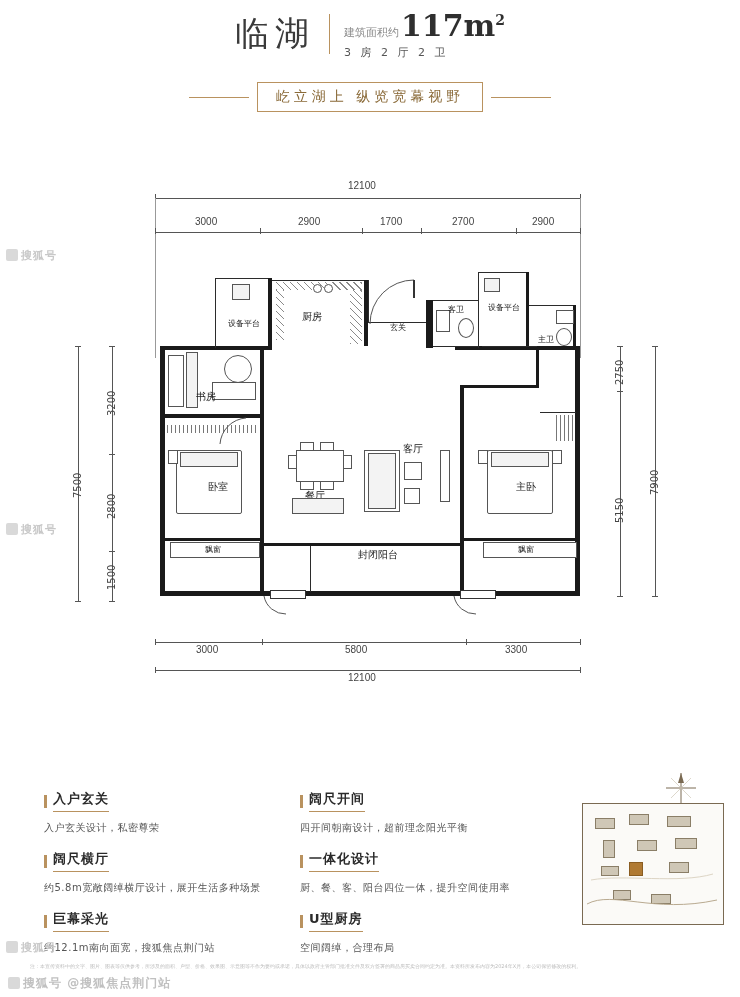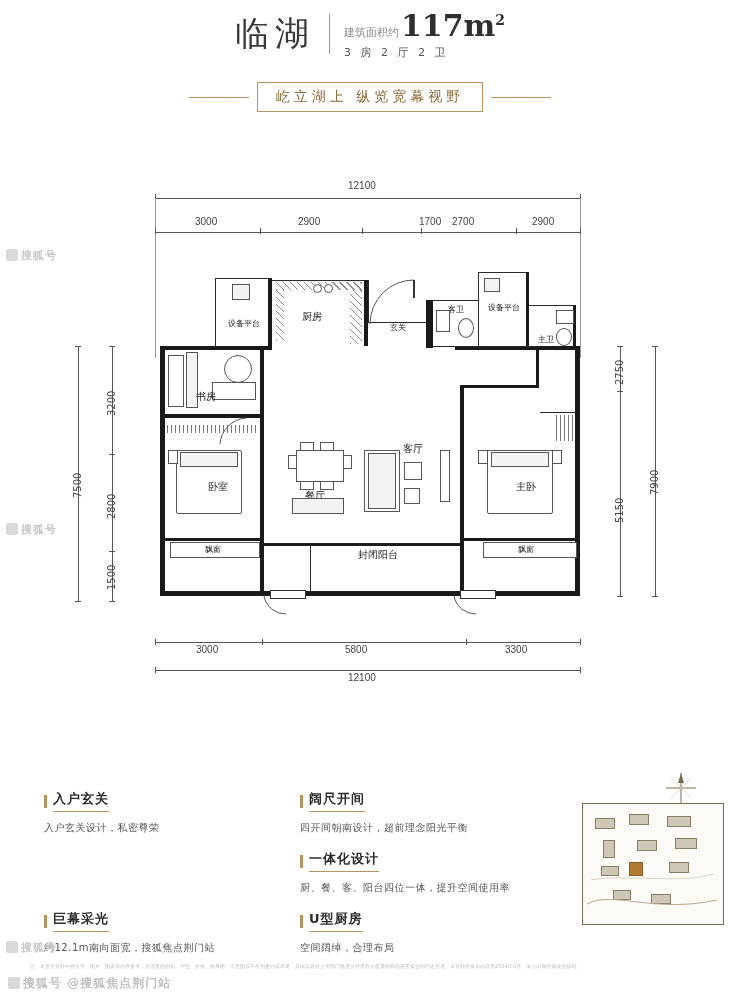--- a/index.html
+++ b/index.html
@@ -162,21 +162,21 @@
     <div class="dimline h" style="left:155px;top:82px;width:425px;"></div>
     <div class="tick" style="left:155px;top:78px;"></div>
     <div class="tick" style="left:260px;top:78px;"></div>
     <div class="tick" style="left:362px;top:78px;"></div>
     <div class="tick" style="left:421px;top:78px;"></div>
     <div class="tick" style="left:516px;top:78px;"></div>
     <div class="tick" style="left:580px;top:78px;"></div>
 
     <div class="dimtext" style="left:195px;top:66px;">3000</div>
     <div class="dimtext" style="left:298px;top:66px;">2900</div>
-    <div class="dimtext" style="left:380px;top:66px;margin-left:39px;">1700</div>
+    <div class="dimtext" style="left:380px;top:66px;">1700</div>
     <div class="dimtext" style="left:452px;top:66px;">2700</div>
     <div class="dimtext" style="left:532px;top:66px;">2900</div>
 
     <div class="dimline v" style="left:78px;top:196px;height:255px;"></div>
     <div class="tickh" style="left:75px;top:196px;"></div>
     <div class="tickh" style="left:75px;top:451px;"></div>
     <div class="vlabel" style="left:72px;top:348px;">7500</div>
 
     <div class="dimline v" style="left:112px;top:196px;height:255px;"></div>
     <div class="tickh" style="left:109px;top:196px;"></div>
@@ -347,20 +347,27 @@
     </div>
 
     <div class="feat" style="left:300px;top:20px;">
       <div class="feat-head">
           <span class="feat-bar"></span>
         <span class="feat-title">阔尺开间</span>
         </div>
       <div class="feat-desc">四开间朝南设计，超前理念阳光平衡</div>
     </div>
 
+    <div class="feat" style="left:44px;top:80px;">
+      <div class="feat-head">
+          <span class="feat-bar"></span>
+        <span class="feat-title">阔尺横厅</span>
+        </div>
+      <div class="feat-desc">约5.8m宽敞阔绰横厅设计，展开生活多种场景</div>
+    </div>
 
     <div class="feat" style="left:300px;top:80px;">
       <div class="feat-head">
           <span class="feat-bar"></span>
         <span class="feat-title">一体化设计</span>
         </div>
       <div class="feat-desc">厨、餐、客、阳台四位一体，提升空间使用率</div>
     </div>
 
     <div class="feat" style="left:44px;top:140px;">

